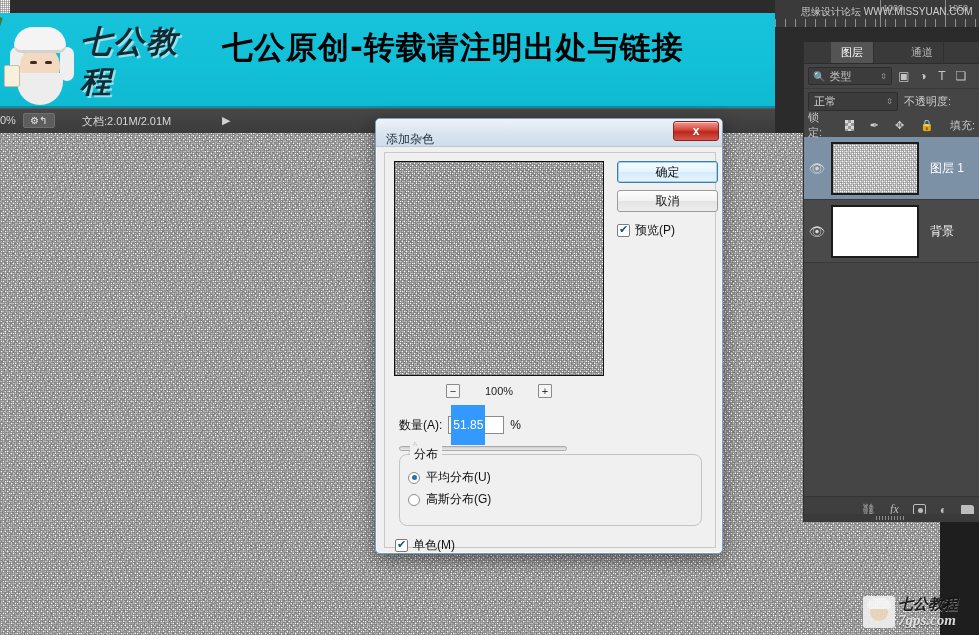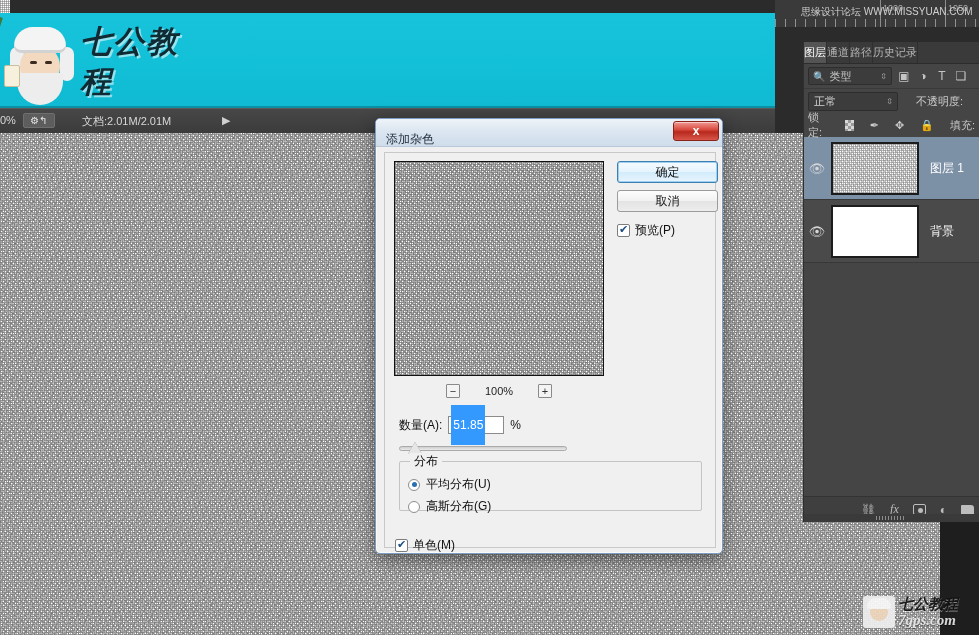--- a/index.html
+++ b/index.html
@@ -159,42 +159,42 @@
   .panel {
     position:absolute; left:803px; top:42px; width:176px; height:480px;
     background:#454545;
     border-left:1px solid #2e2e2e;
   }
   .panel-tabs {
     display:flex; height:22px; background:#3a3a3a; align-items:stretch;
     border-bottom:1px solid #2c2c2c;
   }
   .panel-tab {
-    padding:0 0; font-size:11px; color:#b4b4b4;
+    padding:0 10px; font-size:11px; color:#b4b4b4;
     display:flex; align-items:center; justify-content:center;
-    border-right:1px solid #2f2f2f; white-space:nowrap;
+    border-right:1px solid #2f2f2f; white-space:nowrap;margin-left:27px;
   }
   .panel-tab.active { background:#545454; color:#ffffff; }
 
   .filter-row {
     display:flex; align-items:center; height:25px; padding:0 4px; gap:5px;
     background:#454545; border-bottom:1px solid #3a3a3a;
   }
   .filter-box {
     display:flex; align-items:center; gap:4px;
     width:84px; height:18px; background:#3c3c3c;
     border:1px solid #2d2d2d; border-radius:2px;
     color:#c8c8c8; font-size:11px; padding:0 4px;
   }
   .filter-box .mag { font-size:10px; }
   .filter-box .spin { margin-left:auto; font-size:8px; color:#b0b0b0; }
   .ficon { color:#c5c5c5; font-size:12px; width:14px; text-align:center; }
 
   .blend-row {
-    display:flex; align-items:center; height:24px; padding:0 4px; gap:18px;
+    display:flex; align-items:center; height:24px; padding:0 4px; gap:6px;
     background:#454545;
   }
   .blend-select {
     width:90px; height:19px; background:#3c3c3c; border:1px solid #2d2d2d;
     border-radius:2px; color:#d5d5d5; font-size:11px;
     display:flex; align-items:center; padding:0 5px; position:relative;
   }
   .blend-select .spin { position:absolute; right:4px; font-size:8px; color:#b0b0b0; }
   .blend-label { color:#c9c9c9; font-size:11px; white-space:nowrap; }
 
@@ -379,22 +379,22 @@
   .slider-thumb {
     position:absolute; left:9px; top:1px;
     width:0; height:0;
     border-left:7px solid transparent;
     border-right:7px solid transparent;
     border-bottom:12px solid #e6e6e6;
     filter: drop-shadow(0 0 0.5px #777);
   }
 
   .groupbox {
-    position:absolute; left:14px; top:308px; width:303px; height:50px;
-    border:1px solid #c4c4c4; border-radius:2px;
+    position:absolute; left:14px; top:301px; width:303px; height:72px;
+    border:1px solid #c4c4c4; border-radius:8px;
   }
   .groupbox-title {
     position:absolute; left:10px; top:-9px; padding:0 4px;
     background:#f0f0f0; font-size:12px; color:#101010;
   }
   .radio-item {
     position:absolute; left:8px;
     display:flex; align-items:center; gap:6px;
     font-size:12px; color:#101010;
   }
@@ -460,20 +460,21 @@
       <div class="sage-eye-l"></div>
       <div class="sage-eye-r"></div>
       <div class="sage-hat"></div>
       <div class="sage-beard"></div>
       <div class="sage-scroll"></div>
     </div>
     <div class="banner-logo">
       <div class="logo-cn">七公教程</div>
       <div class="logo-en">7gps.com</div>
     </div>
+    <div class="banner-head">七公原创-转载请注明出处与链接</div>
   </div>
 
   <div class="statusbar">
     <div class="status-zoom">0%</div>
     <div class="status-icon">⚙↰</div>
     <div class="status-doc">文档:2.01M/2.01M</div>
     <div class="status-arrow">▶</div>
   </div>
 
   <div class="ruler">

